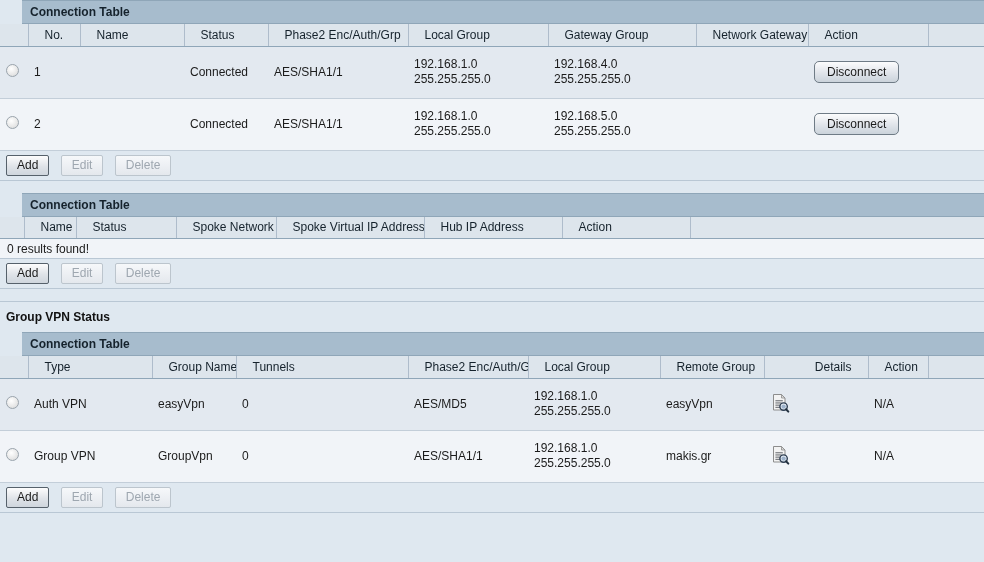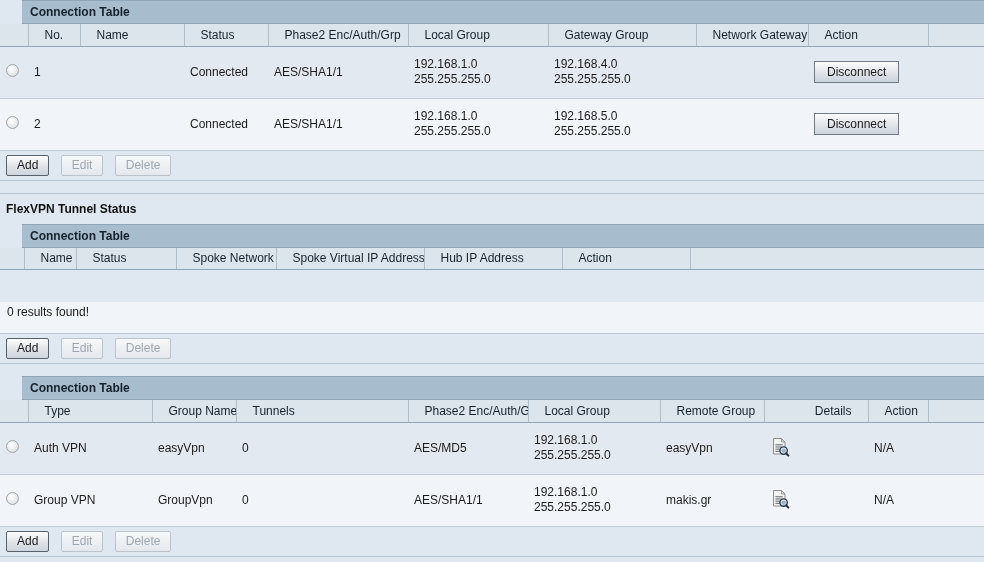--- a/index.html
+++ b/index.html
@@ -122,39 +122,38 @@
     cursor: default;
   }
   .btn.strong { font-weight: normal; border-color: #56616b; }
   .btn-inline {
     display: inline-block;
     height: 22px;
     line-height: 20px;
     padding: 0 12px;
     font-size: 12px;
     border: 1px solid #6f7b86;
-    border-radius: 0;
+    border-radius: 5px;
     background: linear-gradient(#fcfcfd, #e0e4ea 55%, #cbd3db);
     color: #1b1b1b;
     box-sizing: border-box;
     cursor: pointer;
   }
 
   
   .details-icon { display: inline-block; width: 20px; height: 20px; position: relative; }
 
   .results-row {
     background: #f1f4f8;
-    height: 32px;
+    height: 20px;
     line-height: 20px;
     padding-left: 7px;
     font-size: 12px;
     border-bottom: 1px solid #b9c7d4;
     box-sizing: border-box;
-    margin-top: 32px;
   }
   .bottom-fill { background: #dfe8f0; }
 </style>
 </head>
 <body>
 
 <div class="page">
 
   <div class="section">
     <div class="panel-caption">Connection Table</div>
@@ -233,21 +232,20 @@
     <div class="btnbar">
       <span class="btn strong">Add</span>
       <span class="btn disabled">Edit</span>
       <span class="btn disabled">Delete</span>
     </div>
   </div>
 
   <div class="spacer-plain"></div>
 
   <div class="section">
-    <div class="section-title">FlexVPN Tunnel Status</div>
     <div class="panel-caption">Connection Table</div>
 
     <table class="grid">
       <colgroup>
         <col style="width:24px">
           <col style="width:52px">
           <col style="width:100px">
           <col style="width:100px">
         <col style="width:148px">
           <col style="width:138px">
@@ -273,20 +271,21 @@
     <div class="btnbar">
       <span class="btn strong">Add</span>
       <span class="btn disabled">Edit</span>
       <span class="btn disabled">Delete</span>
     </div>
   </div>
 
   <div class="spacer-plain"></div>
 
   <div class="section">
+    <div class="section-title">Group VPN Status</div>
     <div class="panel-caption">Connection Table</div>
 
     <table class="grid">
       <colgroup>
         <col style="width:28px">
           <col style="width:124px">
           <col style="width:84px">
           <col style="width:172px">
         <col style="width:120px">
           <col style="width:132px">

